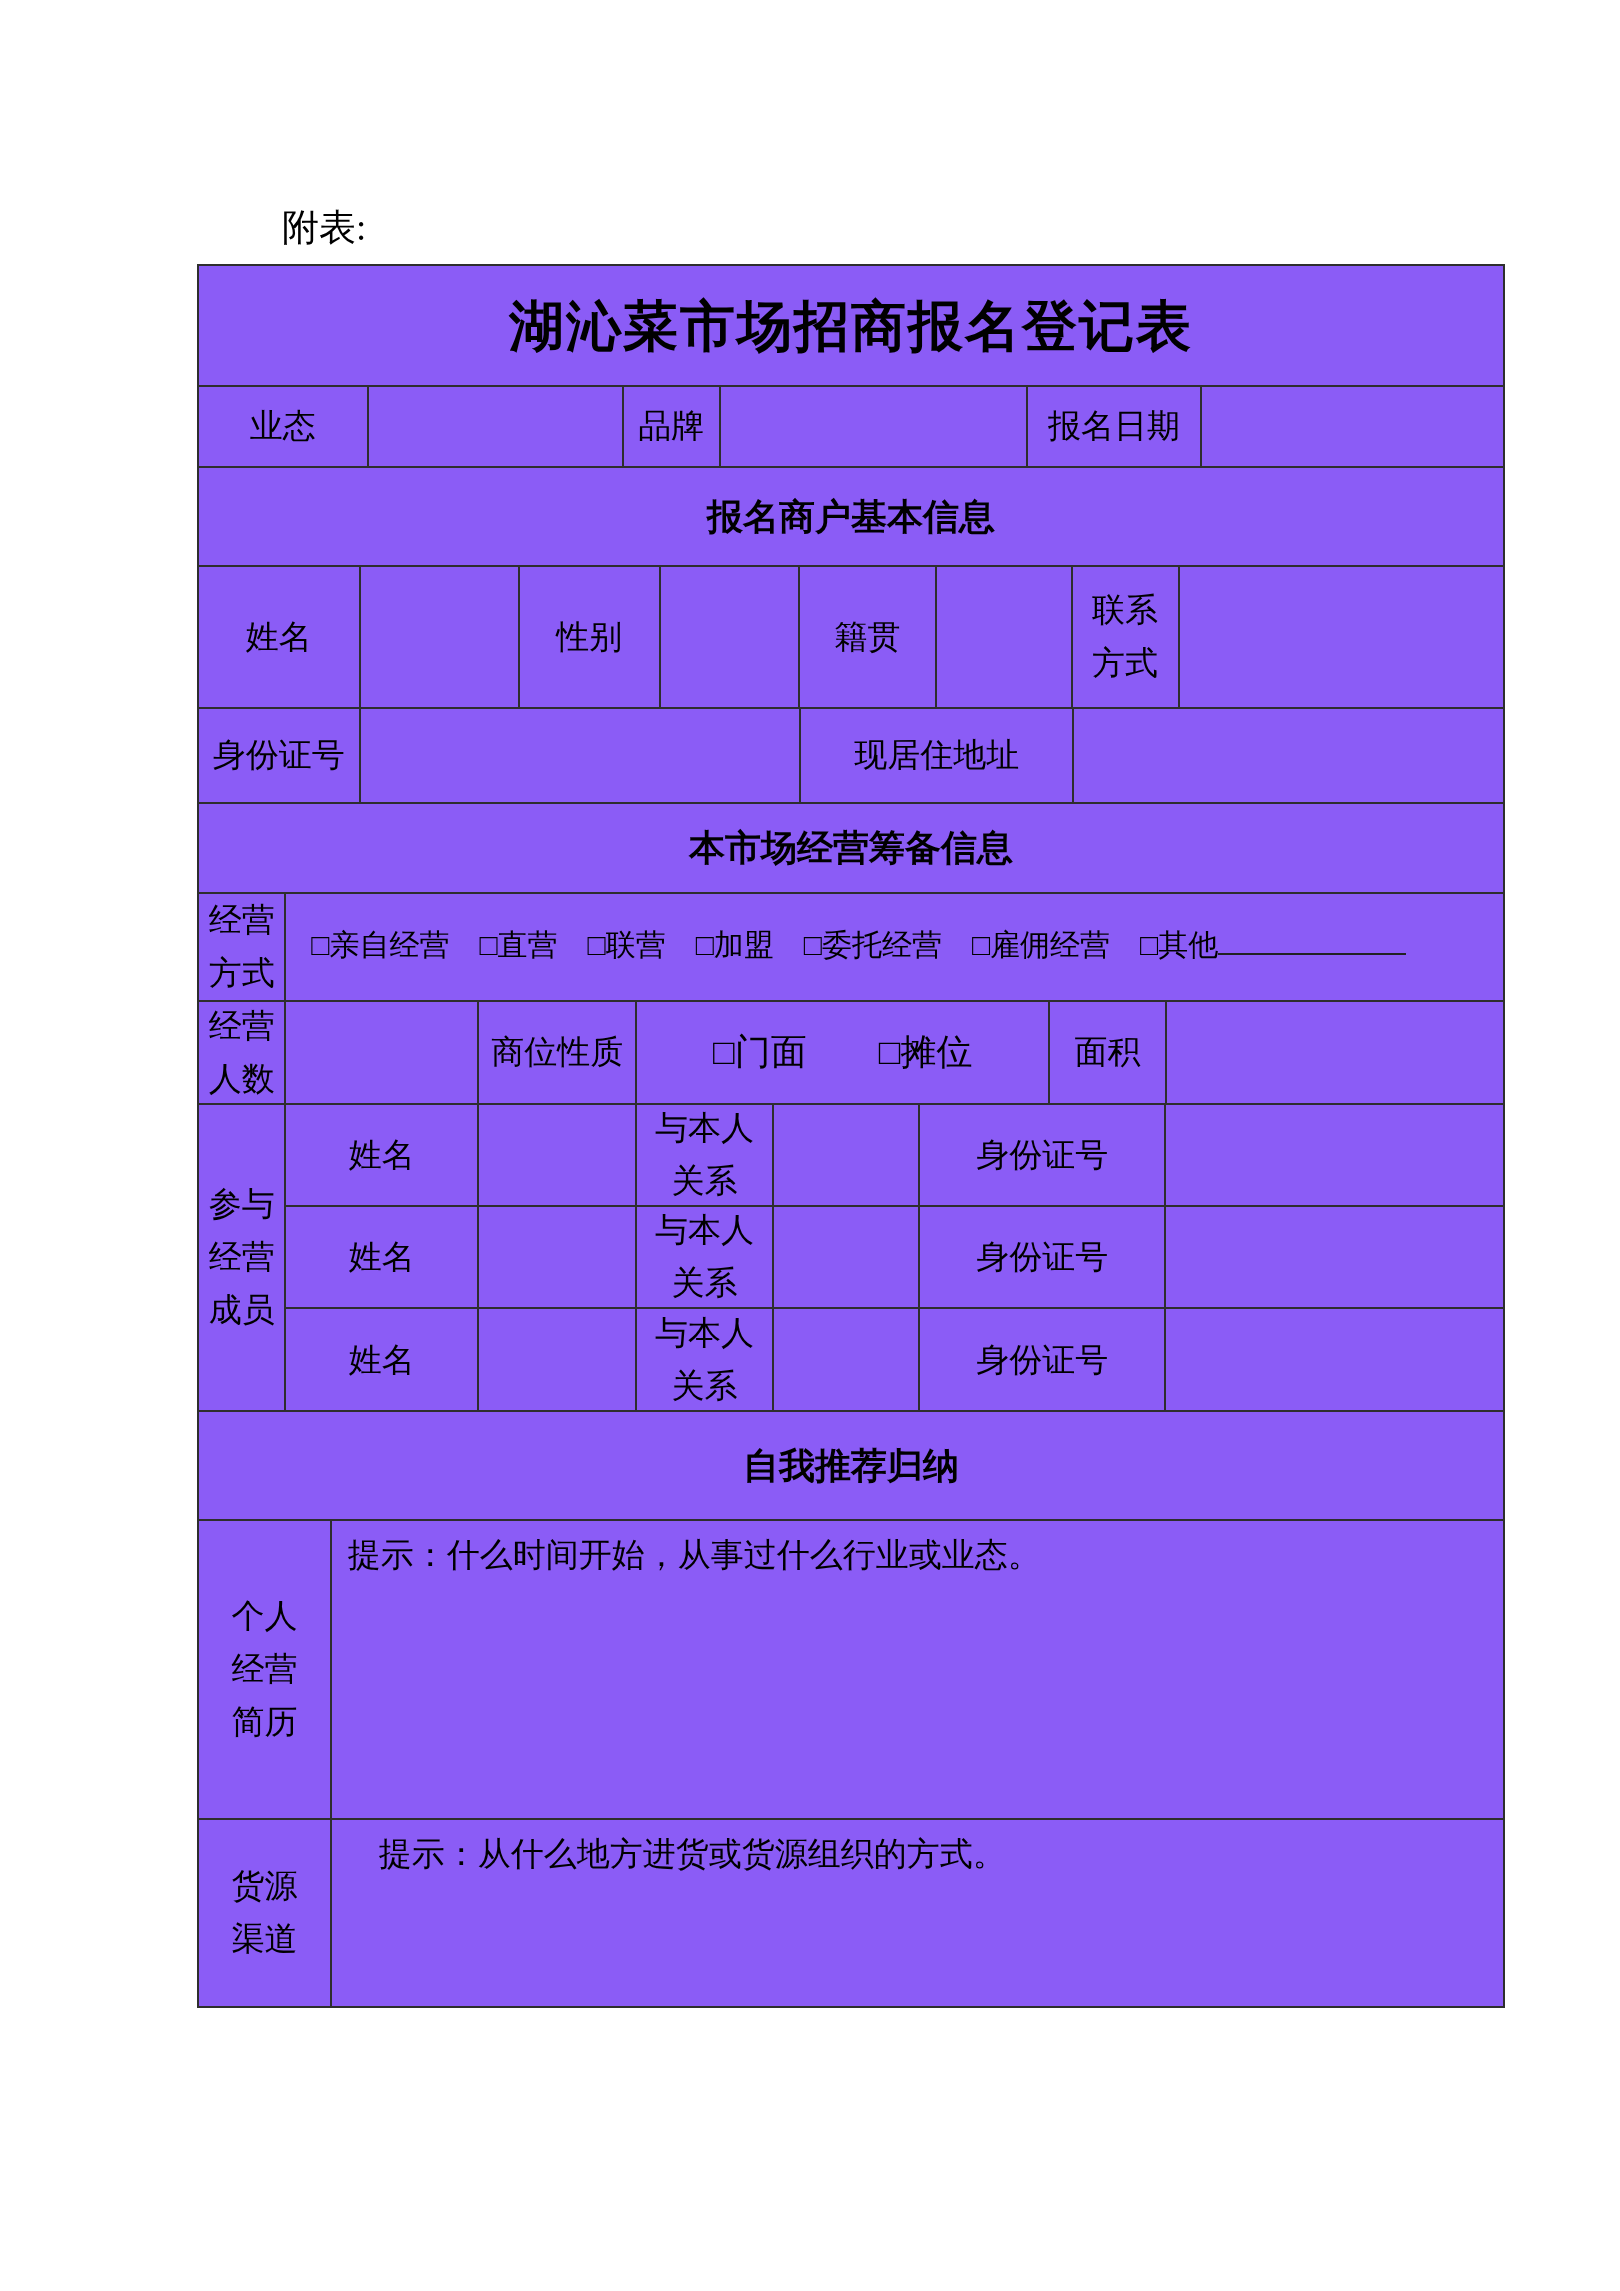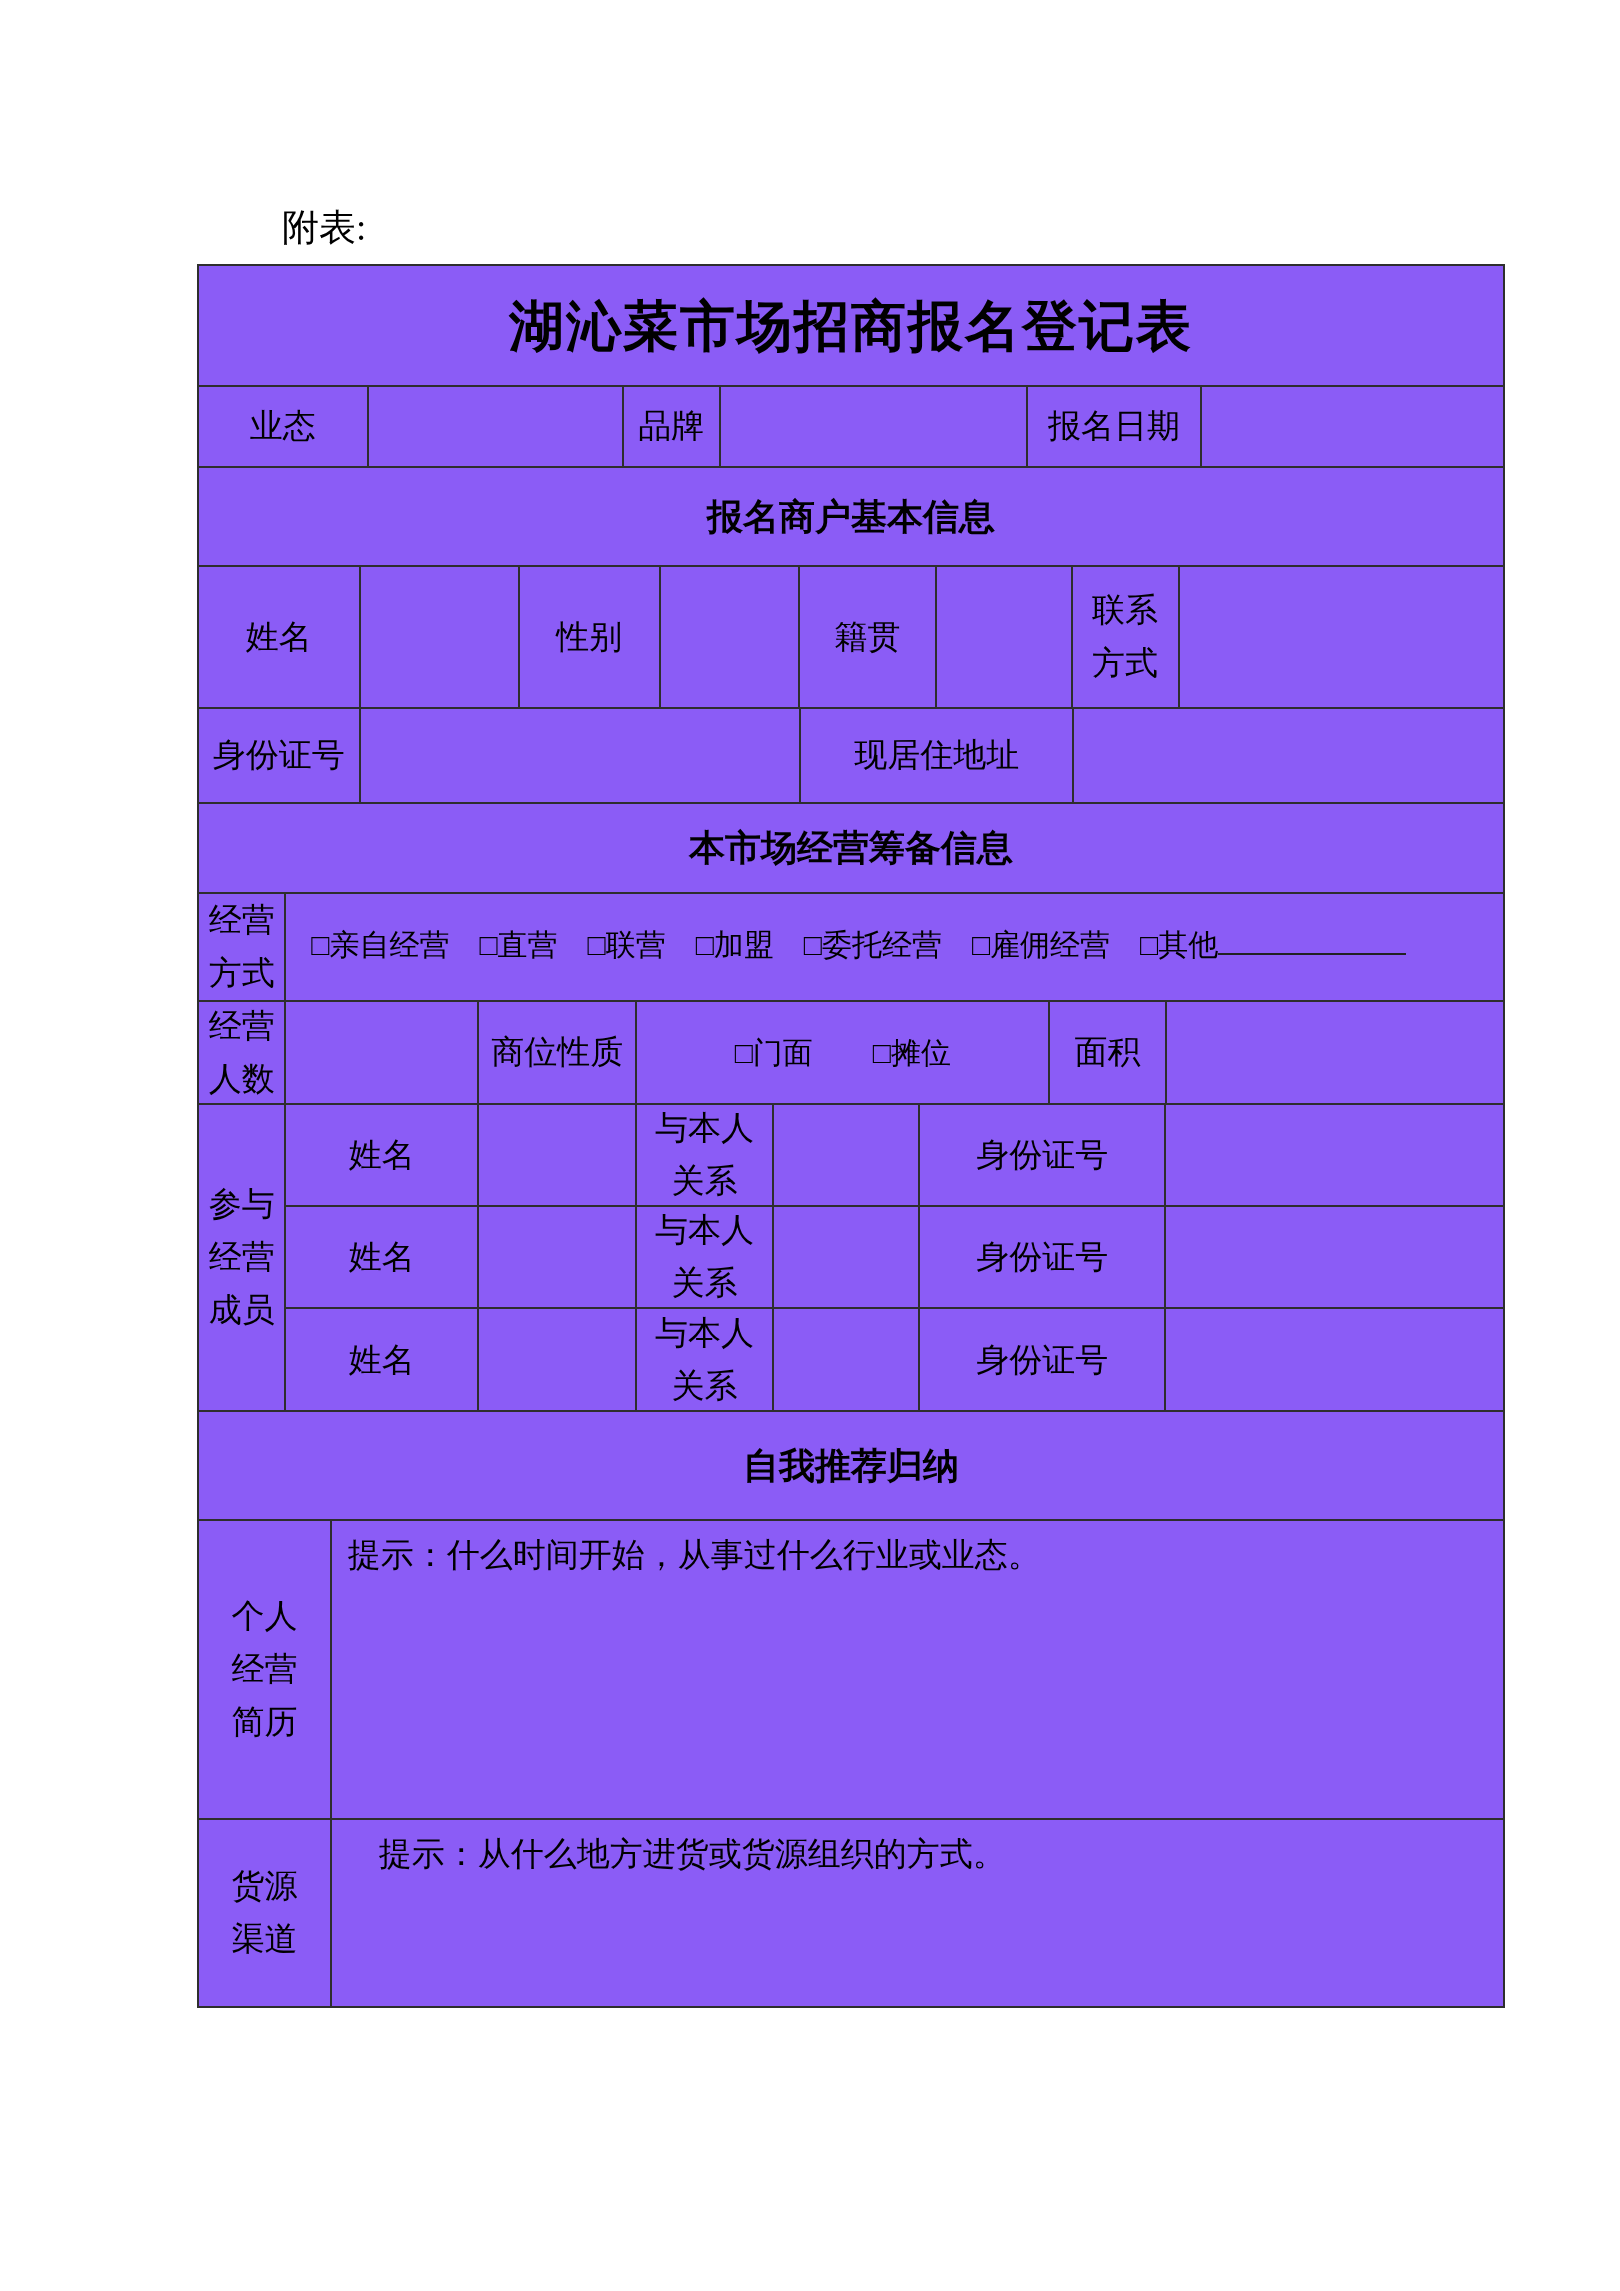--- a/index.html
+++ b/index.html
@@ -86,21 +86,21 @@
   .blank-line {
     display:inline-block;
     width:188px;
     height:29px;
     border-bottom:2.9px solid #222;
     vertical-align:baseline;
   }
   .stall-options {
     display:block;
     white-space:nowrap;
-    font-size:30px;
+    font-size:36px;
     line-height:97px;
     overflow:hidden;
   }
   .members-body { display:flex; flex-direction:column; padding:0; }
   .mrow {
     display:flex;
     box-sizing:border-box;
     border-bottom:2px solid #2e2e2e;
     height:102px;
     flex:1 1 auto;

